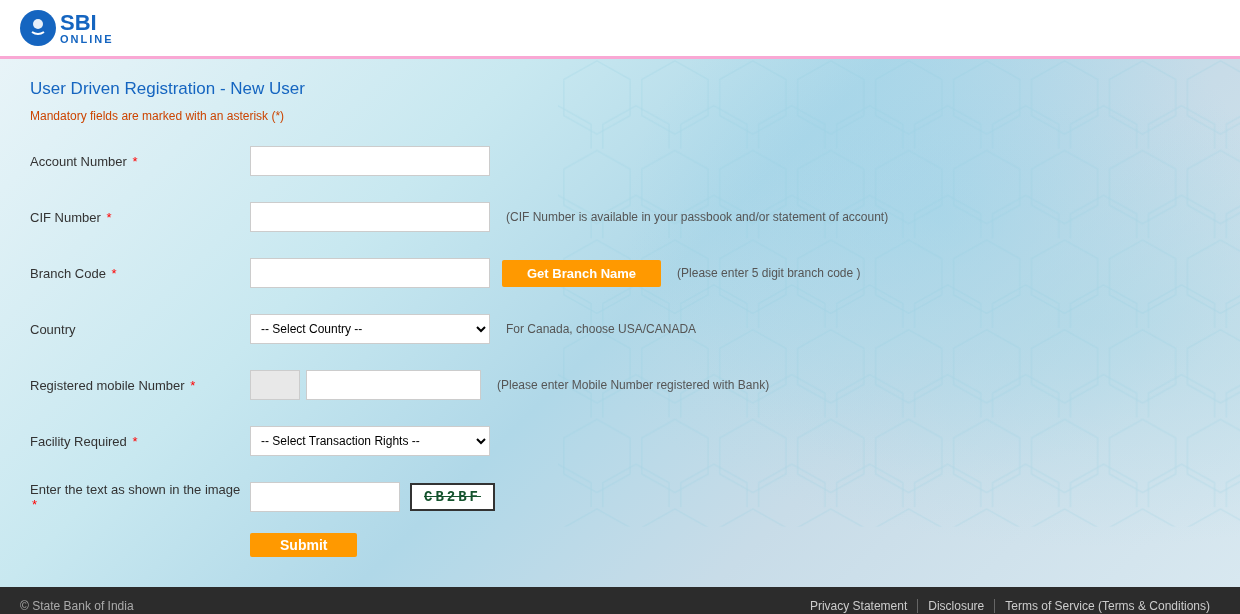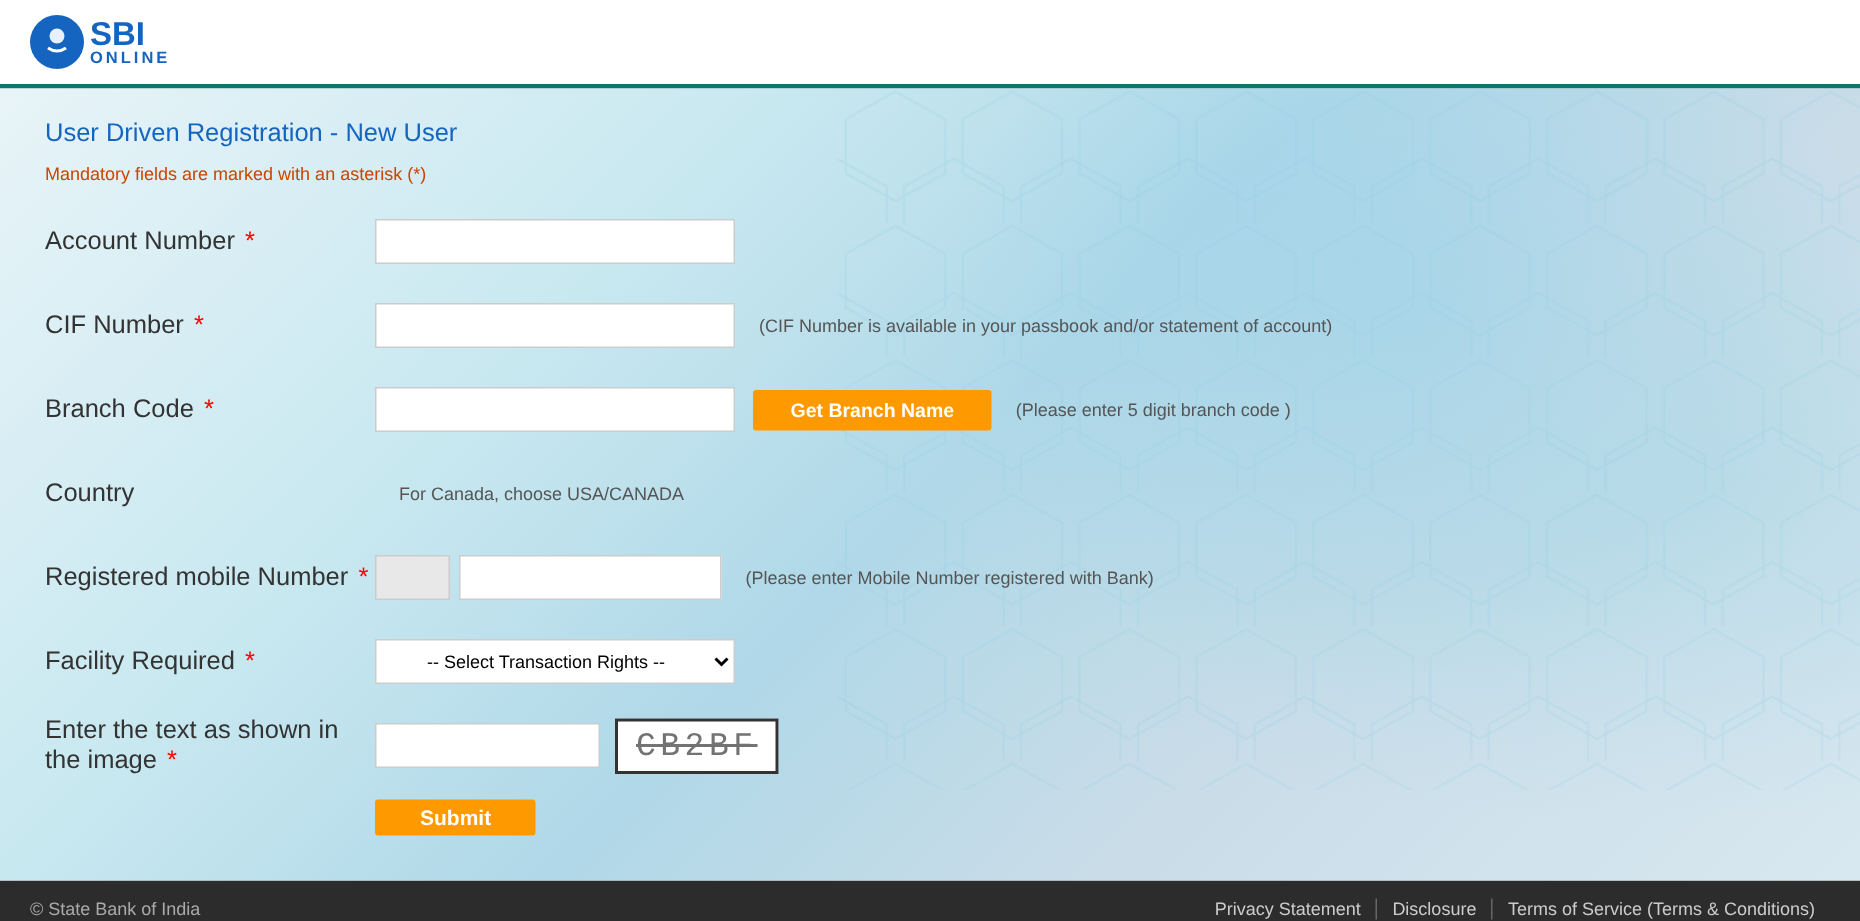--- a/index.html
+++ b/index.html
@@ -2,21 +2,21 @@
 <html><head>
   <meta charset="utf-8">
   <style>
     * { margin: 0; padding: 0; box-sizing: border-box; }
     body { font-family: Arial, sans-serif; font-size: 13px; background: #fff; min-width: 1240px; }
 
     
     .header {
       background: #fff;
       padding: 10px 20px;
-      border-bottom: 3px solid #0f766e;
+      border-bottom: 3px solid #f9a8d4;
       display: flex;
       align-items: center;
     }
     .logo-area {
       display: flex;
       align-items: center;
       gap: 4px;
     }
     .logo-circle {
       width: 36px; height: 36px;
@@ -76,21 +76,21 @@
 
     .form-row {
       display: flex;
       align-items: center;
       margin-bottom: 16px;
       min-height: 40px;
     }
 
     .form-label {
       width: 220px;
-      font-size: 17px;
+      font-size: 13px;
       color: #333;
       flex-shrink: 0;
     }
 
     .form-label .required {
       color: red;
       margin-left: 2px;
     }
 
     .form-control {
@@ -155,44 +155,43 @@
     }
 
     .transaction-select {
       width: 240px;
       height: 30px;
       border: 1px solid #ccc;
       padding: 2px 6px;
       font-size: 12px;
       background: #fff;
       cursor: pointer;
-      text-align: center;
     }
 
     .captcha-row {
       display: flex;
       align-items: center;
       gap: 10px;
     }
 
     .captcha-input {
       width: 150px;
       height: 30px;
       border: 1px solid #ccc;
       padding: 4px 8px;
       font-size: 13px;
     }
 
     .captcha-image {
       border: 2px solid #333;
       padding: 4px 12px;
-      font-size: 22px;
+      font-size: 14px;
       font-family: 'Courier New', monospace;
-      font-weight: normal;
-      color: #737373;
+      font-weight: bold;
+      color: #14532d;
       background: #fff;
       letter-spacing: 3px;
       text-decoration: line-through;
     }
 
     .submit-row {
       margin-top: 10px;
       margin-left: 220px;
     }
 
@@ -305,20 +304,28 @@
         <span>Branch Code</span>
         <span class="required">*</span>
       </label>
       <input type="text" class="form-control" style="">
       <button class="btn-get-branch">Get Branch Name</button>
       <span class="form-hint">(Please enter 5 digit branch code )</span>
     </div>
 
     <div class="form-row">
       <label class="form-label">Country</label>
+      <select class="country-select">
+        <option>-- Select Country --</option>
+        <option>USA/CANADA</option>
+        <option>INDIA</option>
+        <option>UK</option>
+        <option>AUSTRALIA</option>
+        <option>OTHER</option>
+      </select>
       <span class="form-hint">For Canada, choose USA/CANADA</span>
     </div>
 
     <div class="form-row">
       <label class="form-label">
         <span>Registered mobile Number</span>
         <span class="required">*</span>
       </label>
       <div class="mobile-row">
         <input type="text" class="mobile-code" style="">

